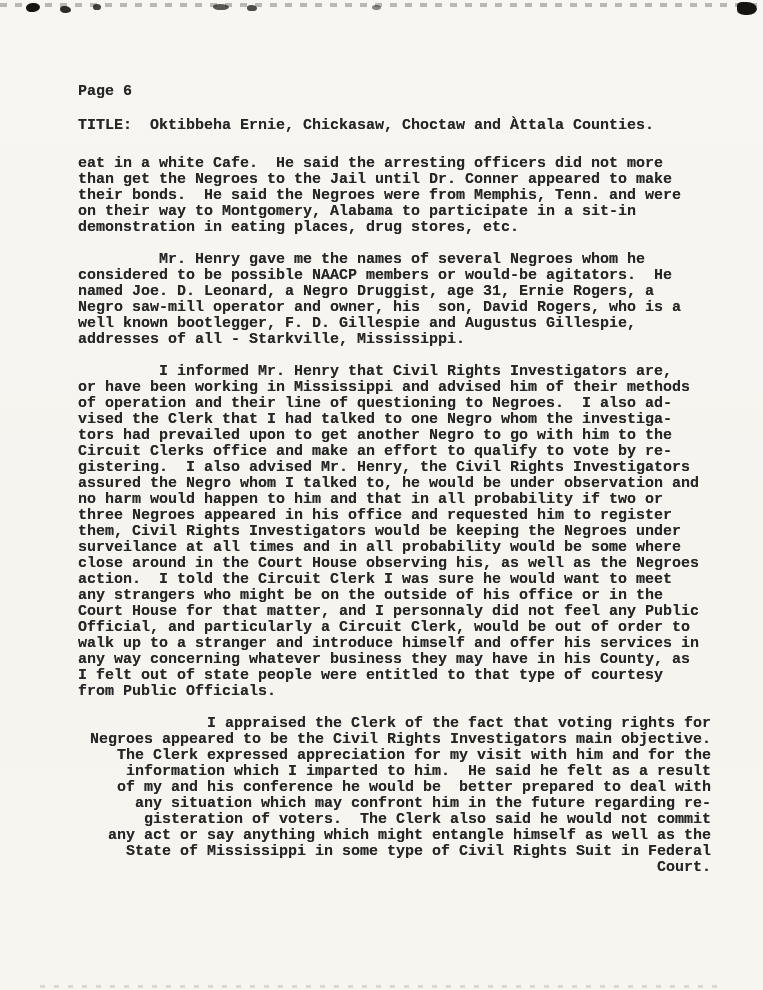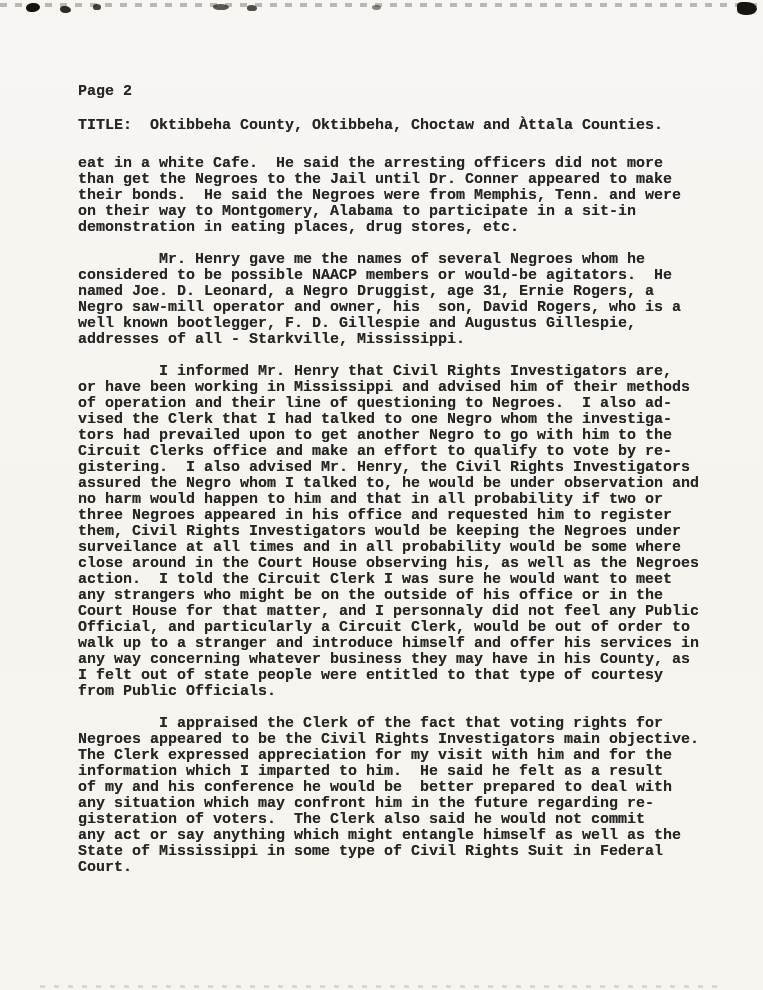--- a/index.html
+++ b/index.html
@@ -72,39 +72,39 @@
     white-space: pre;
   }
   .title-line {
     margin: 0 0 22px 0;
     white-space: pre-wrap;
   }
   .para {
     margin: 0 17px 16px 0;
     white-space: pre-wrap;
   }
-  .para:last-child { margin-bottom: 0; }
+  .para:last-child { margin-bottom: 0; text-align: right; }
 </style>
 </head>
 <body>
 
 <div class="sheet">
 
   <div class="perforation-top"></div>
   <div class="ink-blob blob-1"></div>
   <div class="ink-blob blob-2"></div>
   <div class="ink-blob blob-3"></div>
   <div class="ink-blob blob-4"></div>
   <div class="ink-blob blob-5"></div>
   <div class="ink-blob blob-6"></div>
   <div class="ink-blob blob-7"></div>
 
   <div class="content">
-    <div class="page-label">Page 2</div>
-    <div class="title-line">TITLE:  Oktibbeha County, Oktibbeha, Choctaw and Àttala Counties.</div>
+    <div class="page-label">Page 6</div>
+    <div class="title-line">TITLE:  Oktibbeha Ernie, Chickasaw, Choctaw and Àttala Counties.</div>
     <div class="para">eat in a white Cafe.  He said the arresting officers did not more
 than get the Negroes to the Jail until Dr. Conner appeared to make
 their bonds.  He said the Negroes were from Memphis, Tenn. and were
 on their way to Montgomery, Alabama to participate in a sit-in
 demonstration in eating places, drug stores, etc.</div>
     <div class="para">         Mr. Henry gave me the names of several Negroes whom he
 considered to be possible NAACP members or would-be agitators.  He
 named Joe. D. Leonard, a Negro Druggist, age 31, Ernie Rogers, a
 Negro saw-mill operator and owner, his  son, David Rogers, who is a
 well known bootlegger, F. D. Gillespie and Augustus Gillespie,

